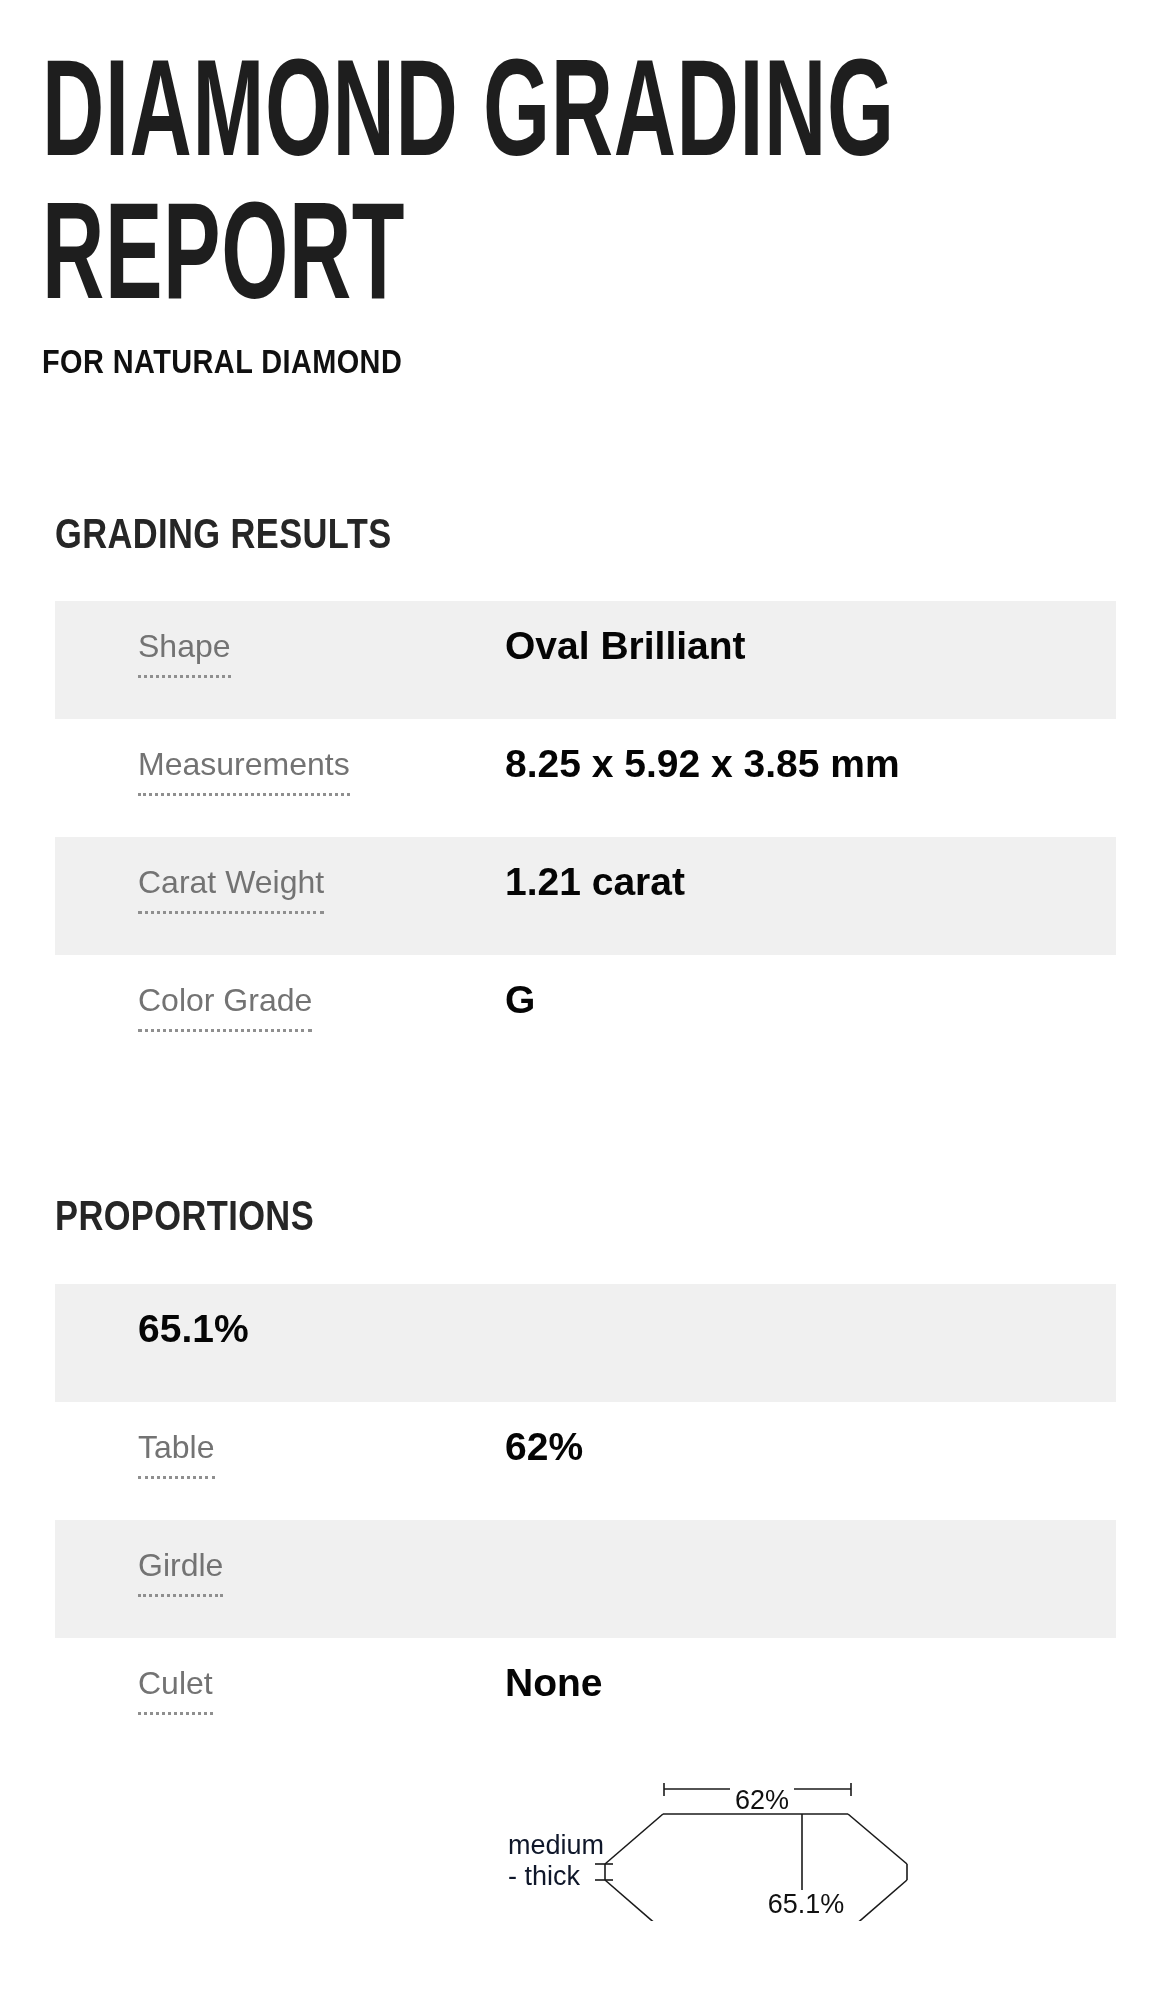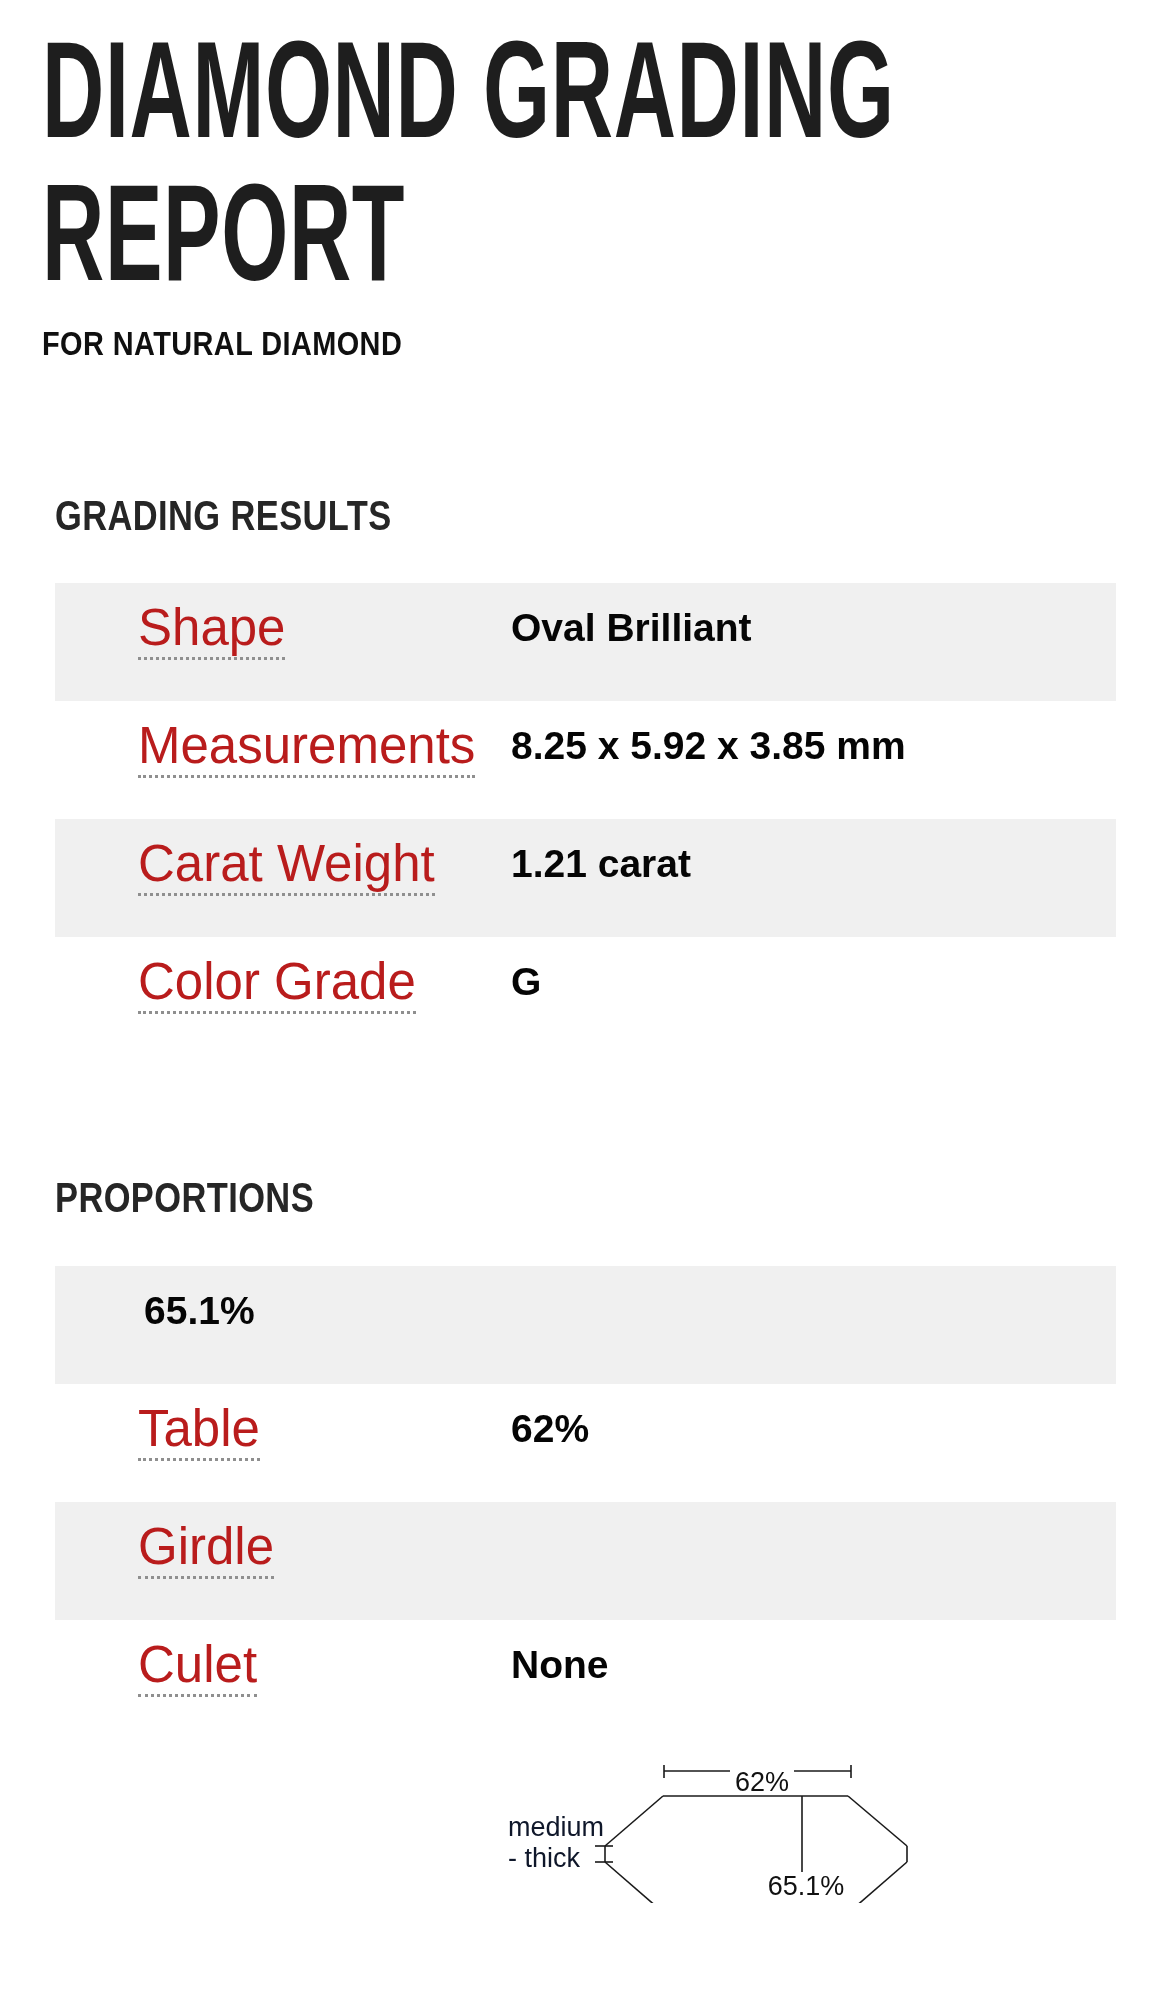--- a/index.html
+++ b/index.html
@@ -3,21 +3,21 @@
 <meta charset="utf-8">
 <style>
   html, body { margin: 0; padding: 0; }
   body {
     width: 1170px;
     height: 2016px;
     overflow: hidden;
     background: #ffffff;
     font-family: "Liberation Sans", sans-serif;
   }
-  .page { padding: 18px 54px 0 42px; }
+  .page { padding: 36px 54px 0 42px; }
 
   .title {
     margin: 0;
     width: 1400px;                 
     font-size: 138px;
     line-height: 143px;
     font-weight: 700;
     letter-spacing: 1px;
     color: #1e1e1e;
     transform: scaleX(0.625);      
@@ -60,33 +60,32 @@
     padding: 25px 0 0 83px;
     display: flex;
     align-items: flex-start;
     background: #ffffff;
   }
   .row.gray { background: #f0f0f0; }
 
   .cell-label { width: 367px; }
   .label-text {
     display: inline-block;
-    font-size: 51px;
+    font-size: 32px;
     line-height: 40px;
     font-weight: 400;
-    color: #b91c1c;
+    color: #737373;
     padding-bottom: 9px;
     border-bottom: 3px dotted #8f8f8f;
   }
   .cell-value {
     font-size: 39px;
     line-height: 40px;
     font-weight: 700;
     color: #050505;
-    margin-left: 6px;
   }
 
   .diagram {
     position: relative;
     margin-left: 438px;
     width: 480px;
     height: 147px;          
     overflow: visible;
   }
   .diagram svg { display: block; position: absolute; left: 0; top: 0; }

